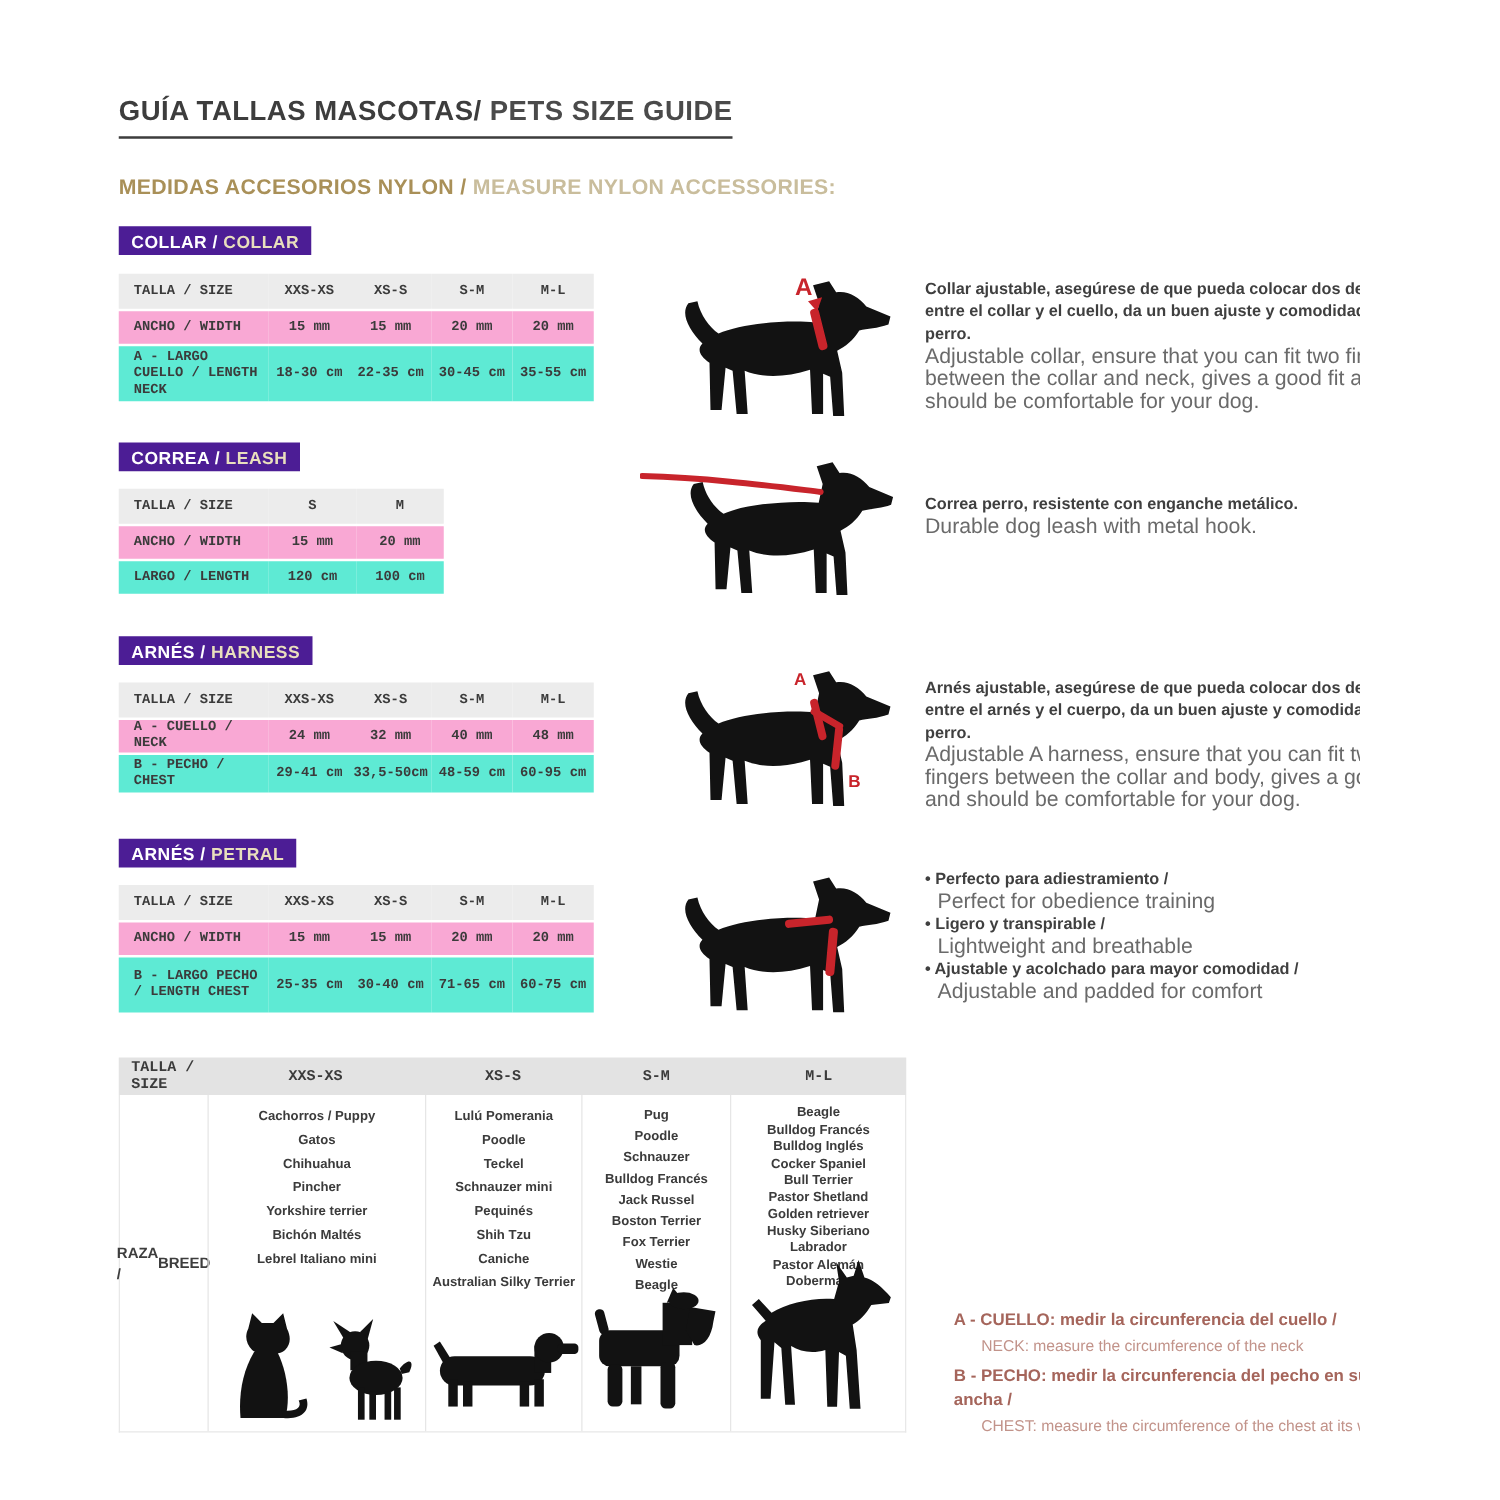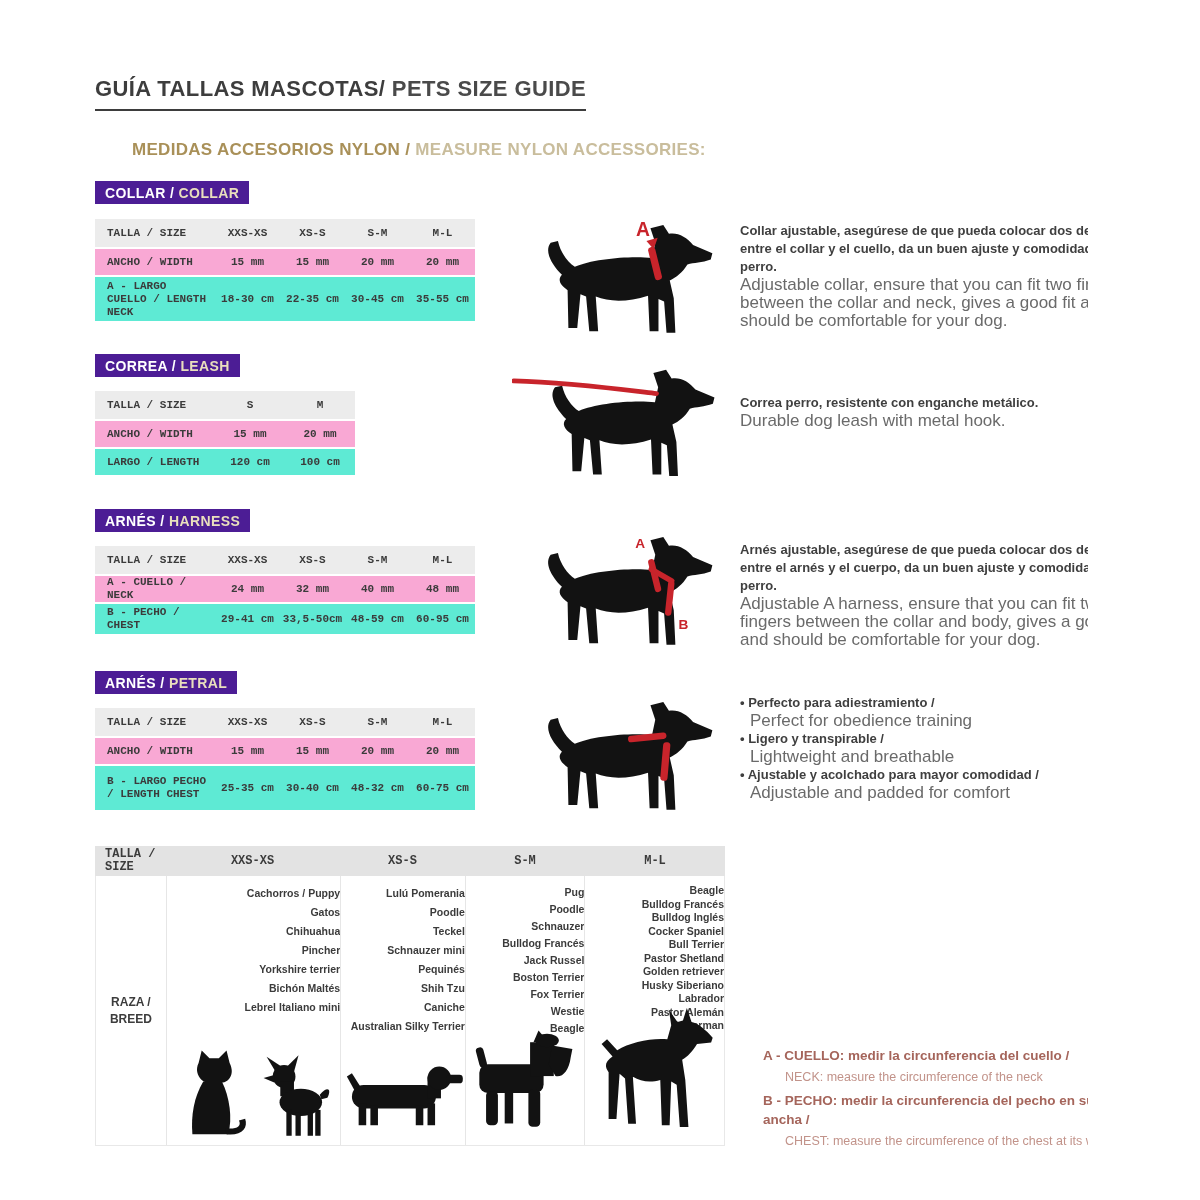--- a/index.html
+++ b/index.html
@@ -4,21 +4,21 @@
 <style>
   html,body{margin:0;padding:0;background:#fff;}
   .page{position:relative;width:1088px;height:1200px;background:#ffffff;overflow:hidden;
         font-family:"Liberation Sans",sans-serif;color:#3d3d3d;}
   .abs{position:absolute;}
 
   
   .title{font-size:22px;font-weight:800;letter-spacing:.4px;border-bottom:2px solid #3d3d3d;
          padding-bottom:7px;white-space:nowrap;}
   .title .lighter{font-weight:600;color:#4a4a4a;}
-  .subtitle{font-size:17px;font-weight:800;letter-spacing:.3px;color:#a99058;white-space:nowrap;margin-left:37px;}
+  .subtitle{font-size:17px;font-weight:800;letter-spacing:.3px;color:#a99058;white-space:nowrap;}
   .subtitle .lighter{color:#c9bd9c;}
 
   
   .badge{display:inline-block;background:#4c1d95;color:#fff;font-size:14px;font-weight:800;
          letter-spacing:.4px;padding:4px 10px 3px 10px;white-space:nowrap;}
   .badge .lighter{color:#e9dfbd;}
 
   
   .mtable{display:grid;row-gap:2px;}
   .cell{display:flex;align-items:center;font-weight:700;font-size:11px;line-height:13px;color:#3b3b3b;font-family:Liberation Mono, monospace;}
@@ -33,27 +33,27 @@
   .desc-en{font-size:17px;line-height:18px;font-weight:400;color:#6a6a6a;}
   .bullet .desc-es::before{content:"• ";}
   .bullet .desc-en{padding-left:10px;}
 
   
   .bheader{display:grid;grid-template-columns:70px 175px 125px 120px 140px;background:#e3e3e3;}
   .bheader .cell{font-size:12px;}
   .bbody{display:flex;border:1px solid #e8e8e8;border-top:none;box-sizing:border-box;}
   .bcol{position:relative;height:100%;box-sizing:border-box;}
   .bcol + .bcol{border-left:1px solid #e6e6e6;}
-  .breedlist{position:absolute;top:8px;left:0;right:0;text-align:right;font-weight:700;
+  .breedlist{position:absolute;top:8px;left:0;right:0;text-align:center;font-weight:700;
              font-size:10.5px;color:#3b3b3b;}
   .lh1 .breedlist div{line-height:19px;}
   .lh2 .breedlist div{line-height:19px;}
   .lh3 .breedlist div{line-height:17px;}
   .lh4 .breedlist div{line-height:13.5px;}
-  .raza{position:absolute;top:0;bottom:0;left:0;right:0;display:flex;flex-direction:column;
+  .raza{position:absolute;top:0;bottom:0;left:0;right:0;display:flex;
         justify-content:center;align-items:center;font-weight:700;font-size:12px;line-height:17px;}
 
   
   .note-es{font-size:13.5px;line-height:19px;font-weight:700;color:#a5655b;margin-bottom:3px;}
   .note-en{font-size:12.5px;line-height:18px;font-weight:400;color:#c2938a;padding-left:22px;margin-bottom:5px;}
 
   svg{display:block;}
 </style>
 </head>
 <body>
@@ -229,21 +229,21 @@
     <div class="cell val bg0">S-M</div>
     <div class="cell val bg0">M-L</div>
     <div class="cell lab bg1">ANCHO / WIDTH</div>
     <div class="cell val bg1">15 mm</div>
     <div class="cell val bg1">15 mm</div>
     <div class="cell val bg1">20 mm</div>
     <div class="cell val bg1">20 mm</div>
     <div class="cell lab bg2">B - LARGO PECHO / LENGTH CHEST</div>
     <div class="cell val bg2">25-35 cm</div>
     <div class="cell val bg2">30-40 cm</div>
-    <div class="cell val bg2">48-32 cm</div>
+    <div class="cell val bg2">71-65 cm</div>
     <div class="cell val bg2">60-75 cm</div>
   </div>
 
   <svg class="abs" style="left:533px;top:697px" width="185" height="121" viewBox="0 0 230 150">
     <use href="#dogshape" fill="#121212"></use>
     <g fill="#c8242b">
       <rect x="160" y="56" width="9" height="48" rx="4" transform="rotate(5 164 80)"></rect>
       <rect x="118" y="46" width="48" height="8" rx="4" transform="rotate(-6 142 50)"></rect>
     </g>
   </svg>

